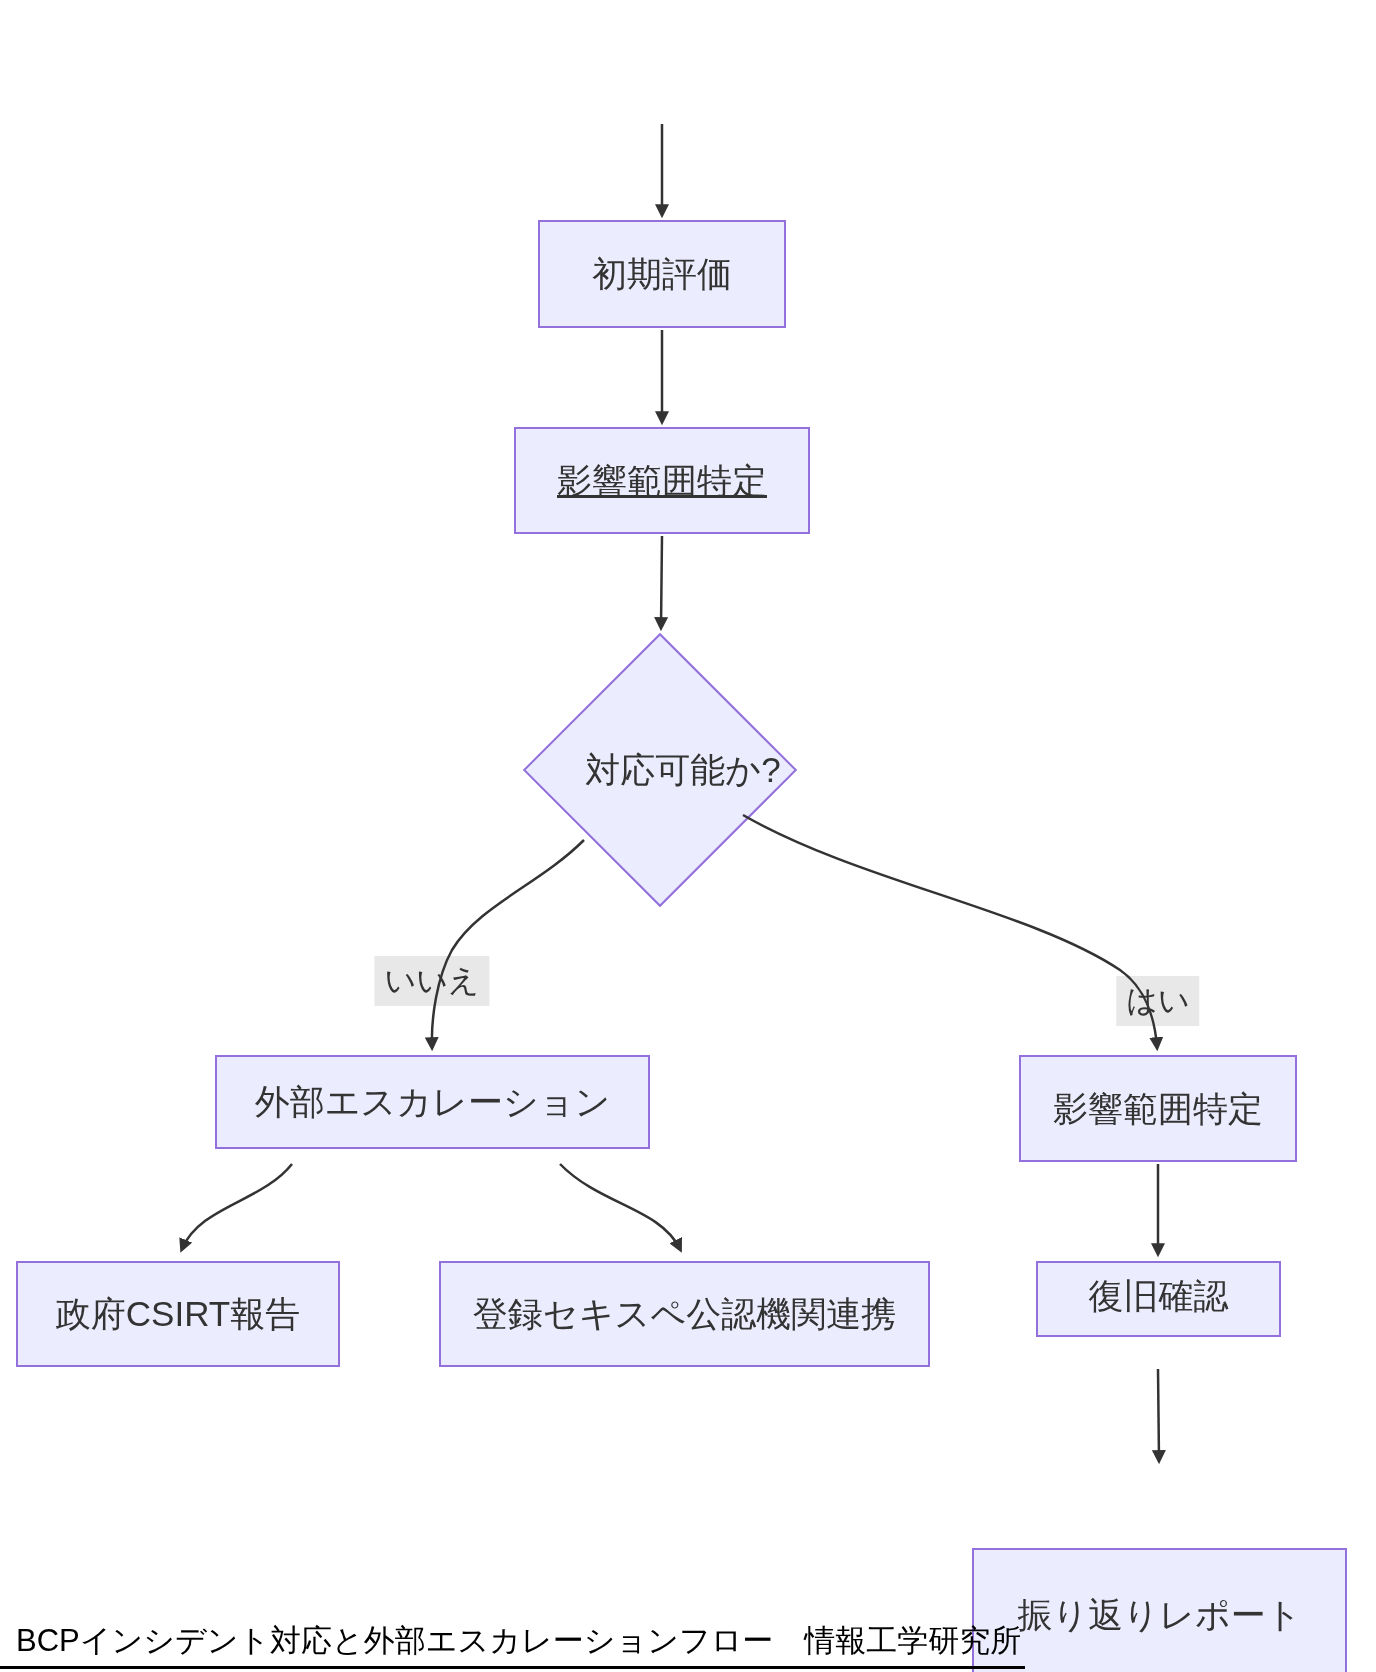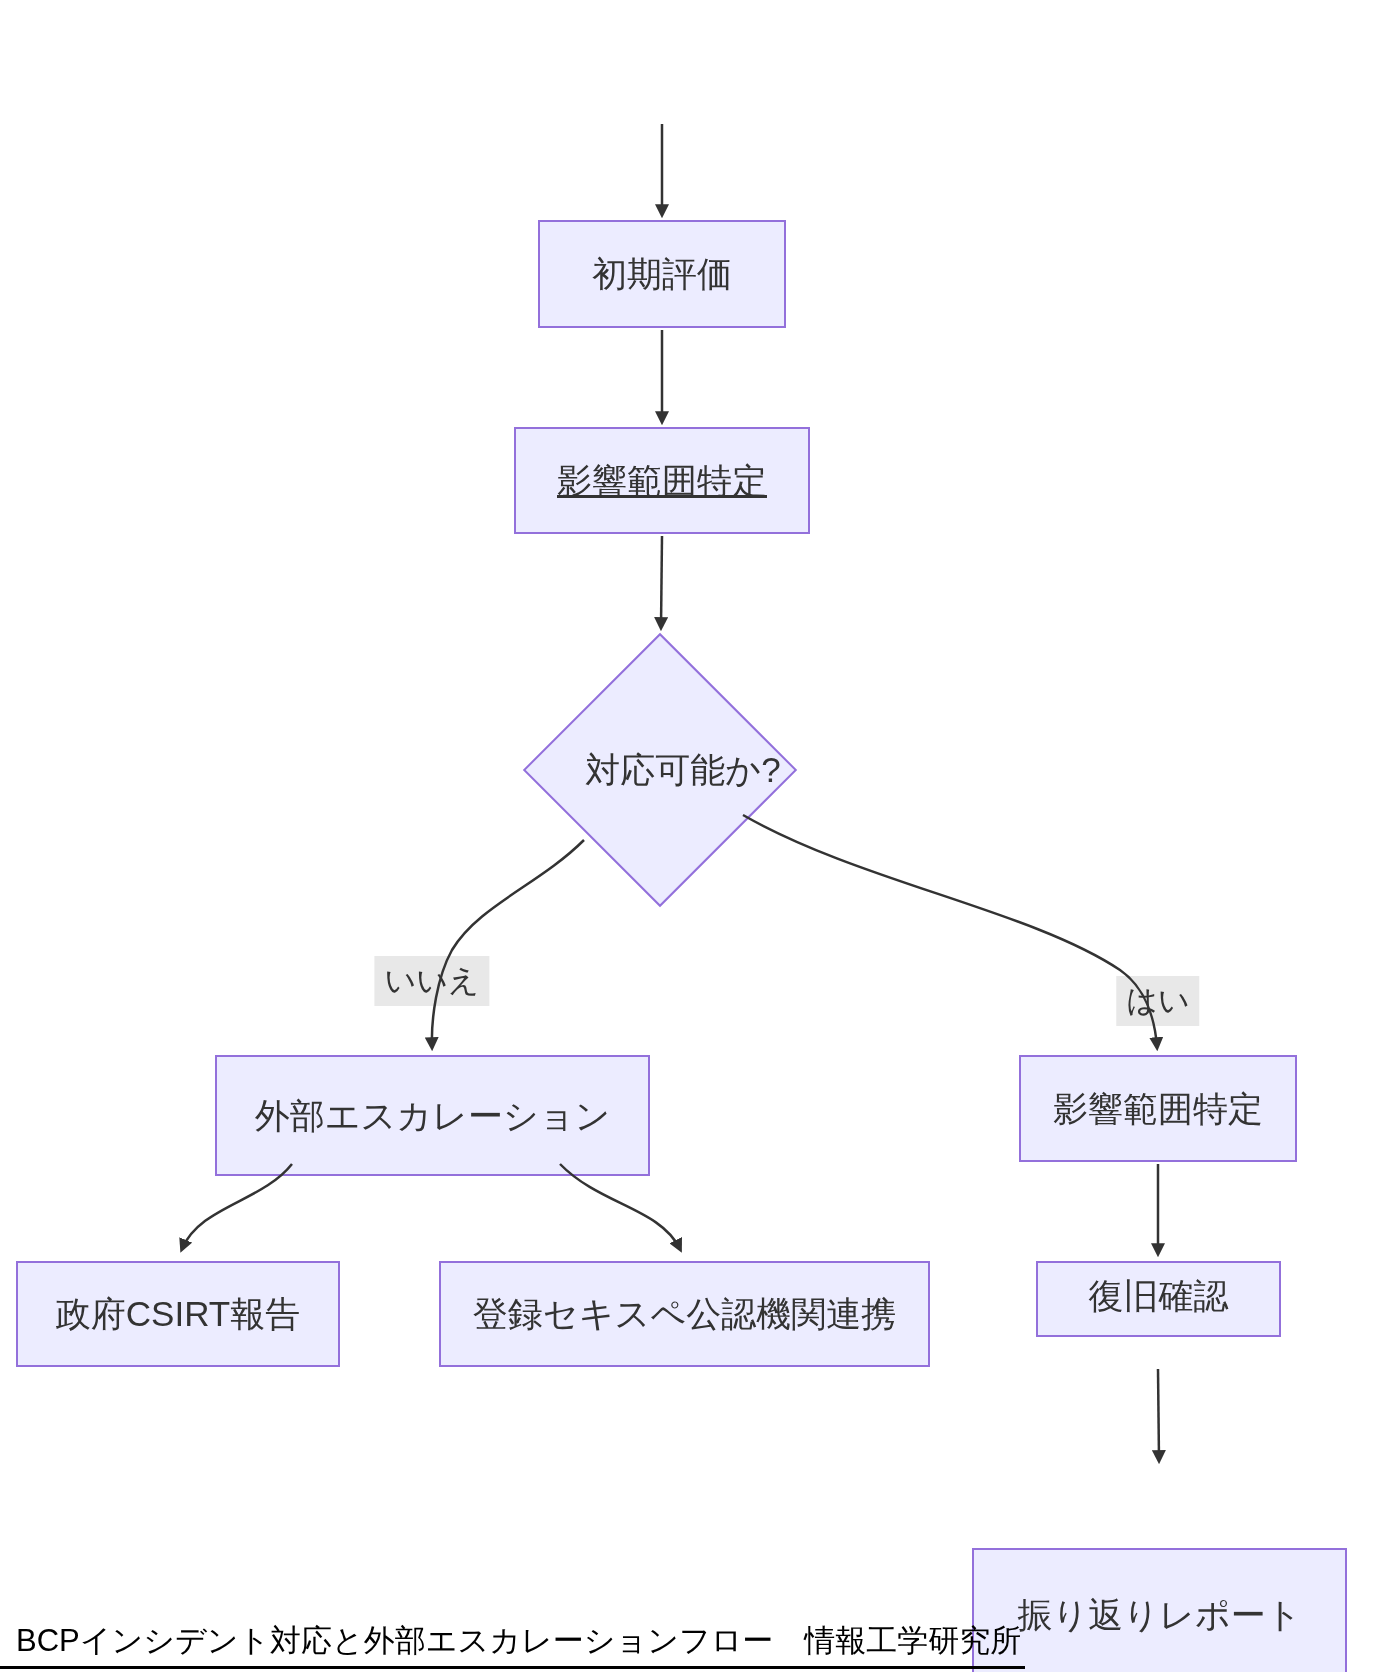--- a/index.html
+++ b/index.html
@@ -100,21 +100,21 @@
 
   <div class="node" style="left:514px;top:427px;width:296px;height:107px;text-decoration:underline;">
     <span>影響範囲特定</span>
   </div>
 
   <div class="diamond-wrap" style="left:563px;top:673px;width:194px;height:194px;">
     <div class="diamond-shape"></div>
   </div>
   <div class="diamond-label" style="left:660px;top:770px;margin-left:23px;">対応可能か?</div>
 
-  <div class="node" style="left:215px;top:1055px;width:435px;height:121px;">
+  <div class="node" style="left:215px;top:1055px;width:435px;height:94px;">
     <span>外部エスカレーション</span>
   </div>
 
   <div class="node" style="left:1019px;top:1055px;width:278px;height:107px;">
     <span>影響範囲特定</span>
   </div>
 
   <div class="node" style="left:439px;top:1261px;width:491px;height:106px;">
     <span>登録セキスペ公認機関連携</span>
   </div>

